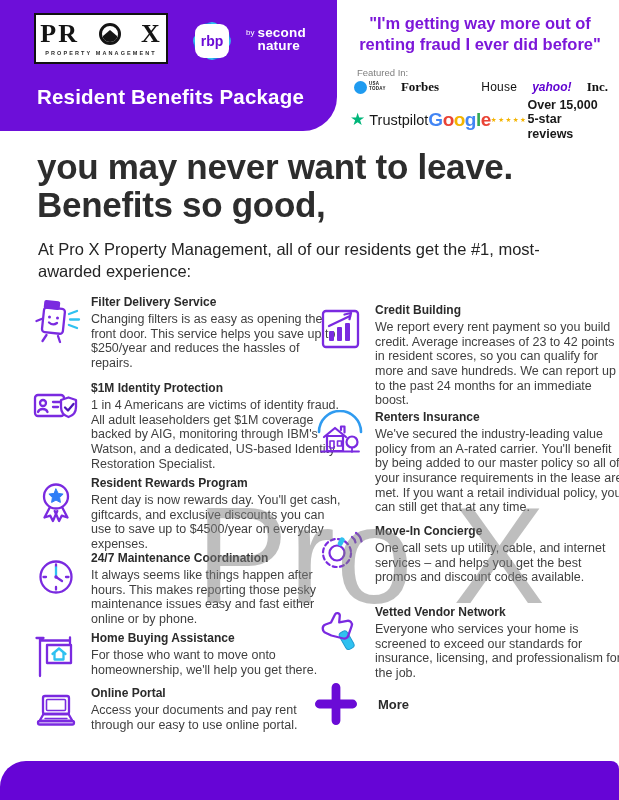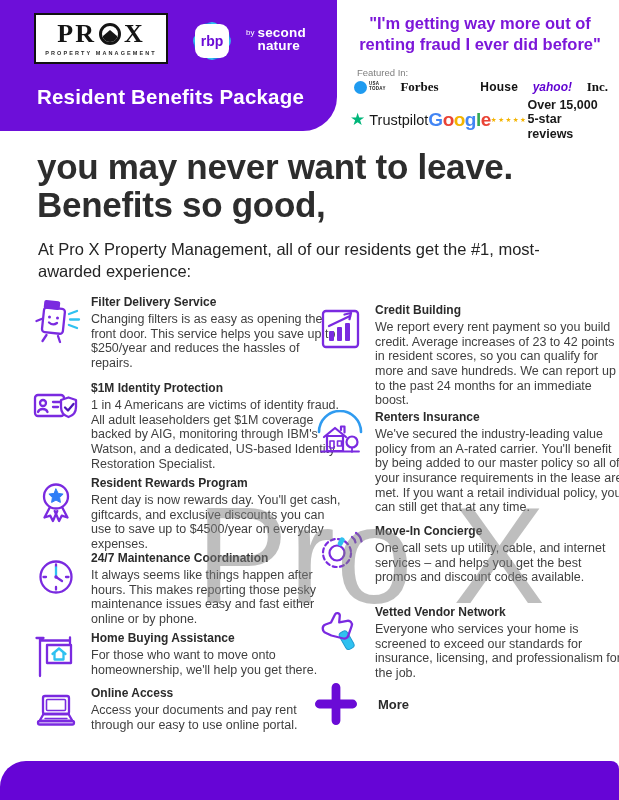--- a/index.html
+++ b/index.html
@@ -15,21 +15,21 @@
   .hero-banner {
     position:absolute; left:0; top:0; width:337px; height:131px;
     background:#6D0FD9; border-radius:0 0 34px 0;
   }
   .logo-box {
     position:absolute; left:34px; top:13px; width:134px; height:51px;
     background:#fff; border:2px solid #111;
     display:flex; flex-direction:column; align-items:center; justify-content:center;
   }
   .logo-row {
-    display:flex; align-items:center; gap:3px;
+    display:flex; align-items:center; gap:20px;
     font-family:"Liberation Serif", serif; font-weight:bold;
     font-size:26px; letter-spacing:2px; color:#141414; line-height:1;
   }
   .logo-o {
     width:22px; height:22px; border:3px solid #141414; border-radius:50%;
     display:flex; align-items:flex-end; justify-content:center; overflow:hidden;
   }
   .logo-sub { font-size:5.5px; letter-spacing:2.1px; color:#2b2b2b; margin-top:3px; font-weight:bold; }
 
   .rbp-badge { position:absolute; left:185px; top:14px; }
@@ -49,21 +49,21 @@
 
   .featured-label { position:absolute; left:357px; top:67px; font-size:9.5px; color:#7e7e7e; }
   .outlets-row {
     position:absolute; left:354px; top:79px; width:254px;
     display:flex; align-items:center; justify-content:space-between;
   }
   .usatoday { display:flex; align-items:center; gap:2px; }
   .usatoday-circle { width:13px; height:13px; border-radius:50%; background:#1F9BF0; }
   .usatoday-text { font-size:4.5px; font-weight:bold; color:#1a1a1a; line-height:1.1; letter-spacing:.3px; }
   .outlet-forbes { font-family:"Liberation Serif", serif; font-weight:bold; font-size:13px; color:#111; }
-  .outlet-house { font-size:12px; font-weight:bold; color:#111; letter-spacing:.2px;padding-left:27px; }
+  .outlet-house { font-size:12px; font-weight:normal; color:#111; letter-spacing:.2px;padding-left:27px; }
   .outlet-yahoo { font-size:12px; font-weight:bold; color:#5F01D1; font-style:italic; }
   .outlet-inc { font-family:"Liberation Serif", serif; font-weight:bold; font-size:13px; color:#111; }
 
   .reviews-row {
     position:absolute; left:350px; top:98px; width:260px;
     display:flex; align-items:center; justify-content:space-between;
   }
   .trustpilot { display:flex; align-items:center; gap:4px; }
   .tp-star { color:#00B67A; font-size:17px; line-height:1; }
   .tp-name { font-size:14.5px; color:#191919; font-weight:500; }
@@ -270,21 +270,21 @@
     <div class="icon-cell">
       <svg width="52" height="52" viewBox="0 0 52 52" fill="none" stroke="#7A2AE0" stroke-width="2.3" stroke-linecap="round" stroke-linejoin="round">
         <rect x="13" y="10" width="26" height="18" rx="2"></rect>
         <rect x="16.5" y="13.5" width="19" height="11" rx="1" stroke-width="1.6"></rect>
         <path d="M9.5 35 h33 l-4-7 H13.5 z"></path>
         <path d="M15 32.5 h22" stroke-width="1.4"></path>
         <rect x="8" y="35" width="36" height="3.5" rx="1.7"></rect>
       </svg>
     </div>
     <div>
-      <div class="b-title">Online Access</div>
+      <div class="b-title">Online Portal</div>
       <div class="b-desc">Access your documents and pay rent through our easy to use online portal.</div>
     </div>
   </div>
 
   <div class="benefit b-right" style="top:303px">
     <div class="icon-cell">
       <svg width="52" height="52" viewBox="0 0 52 52" fill="none" stroke="#7A2AE0" stroke-width="2.3" stroke-linecap="round" stroke-linejoin="round">
         <rect x="9" y="8" width="35" height="36" rx="3"></rect>
         <rect x="15" y="28" width="5" height="10" rx="1" fill="#7A2AE0" stroke="none"></rect>
         <rect x="23" y="24" width="5" height="14" rx="1" fill="#7A2AE0" stroke="none"></rect>

